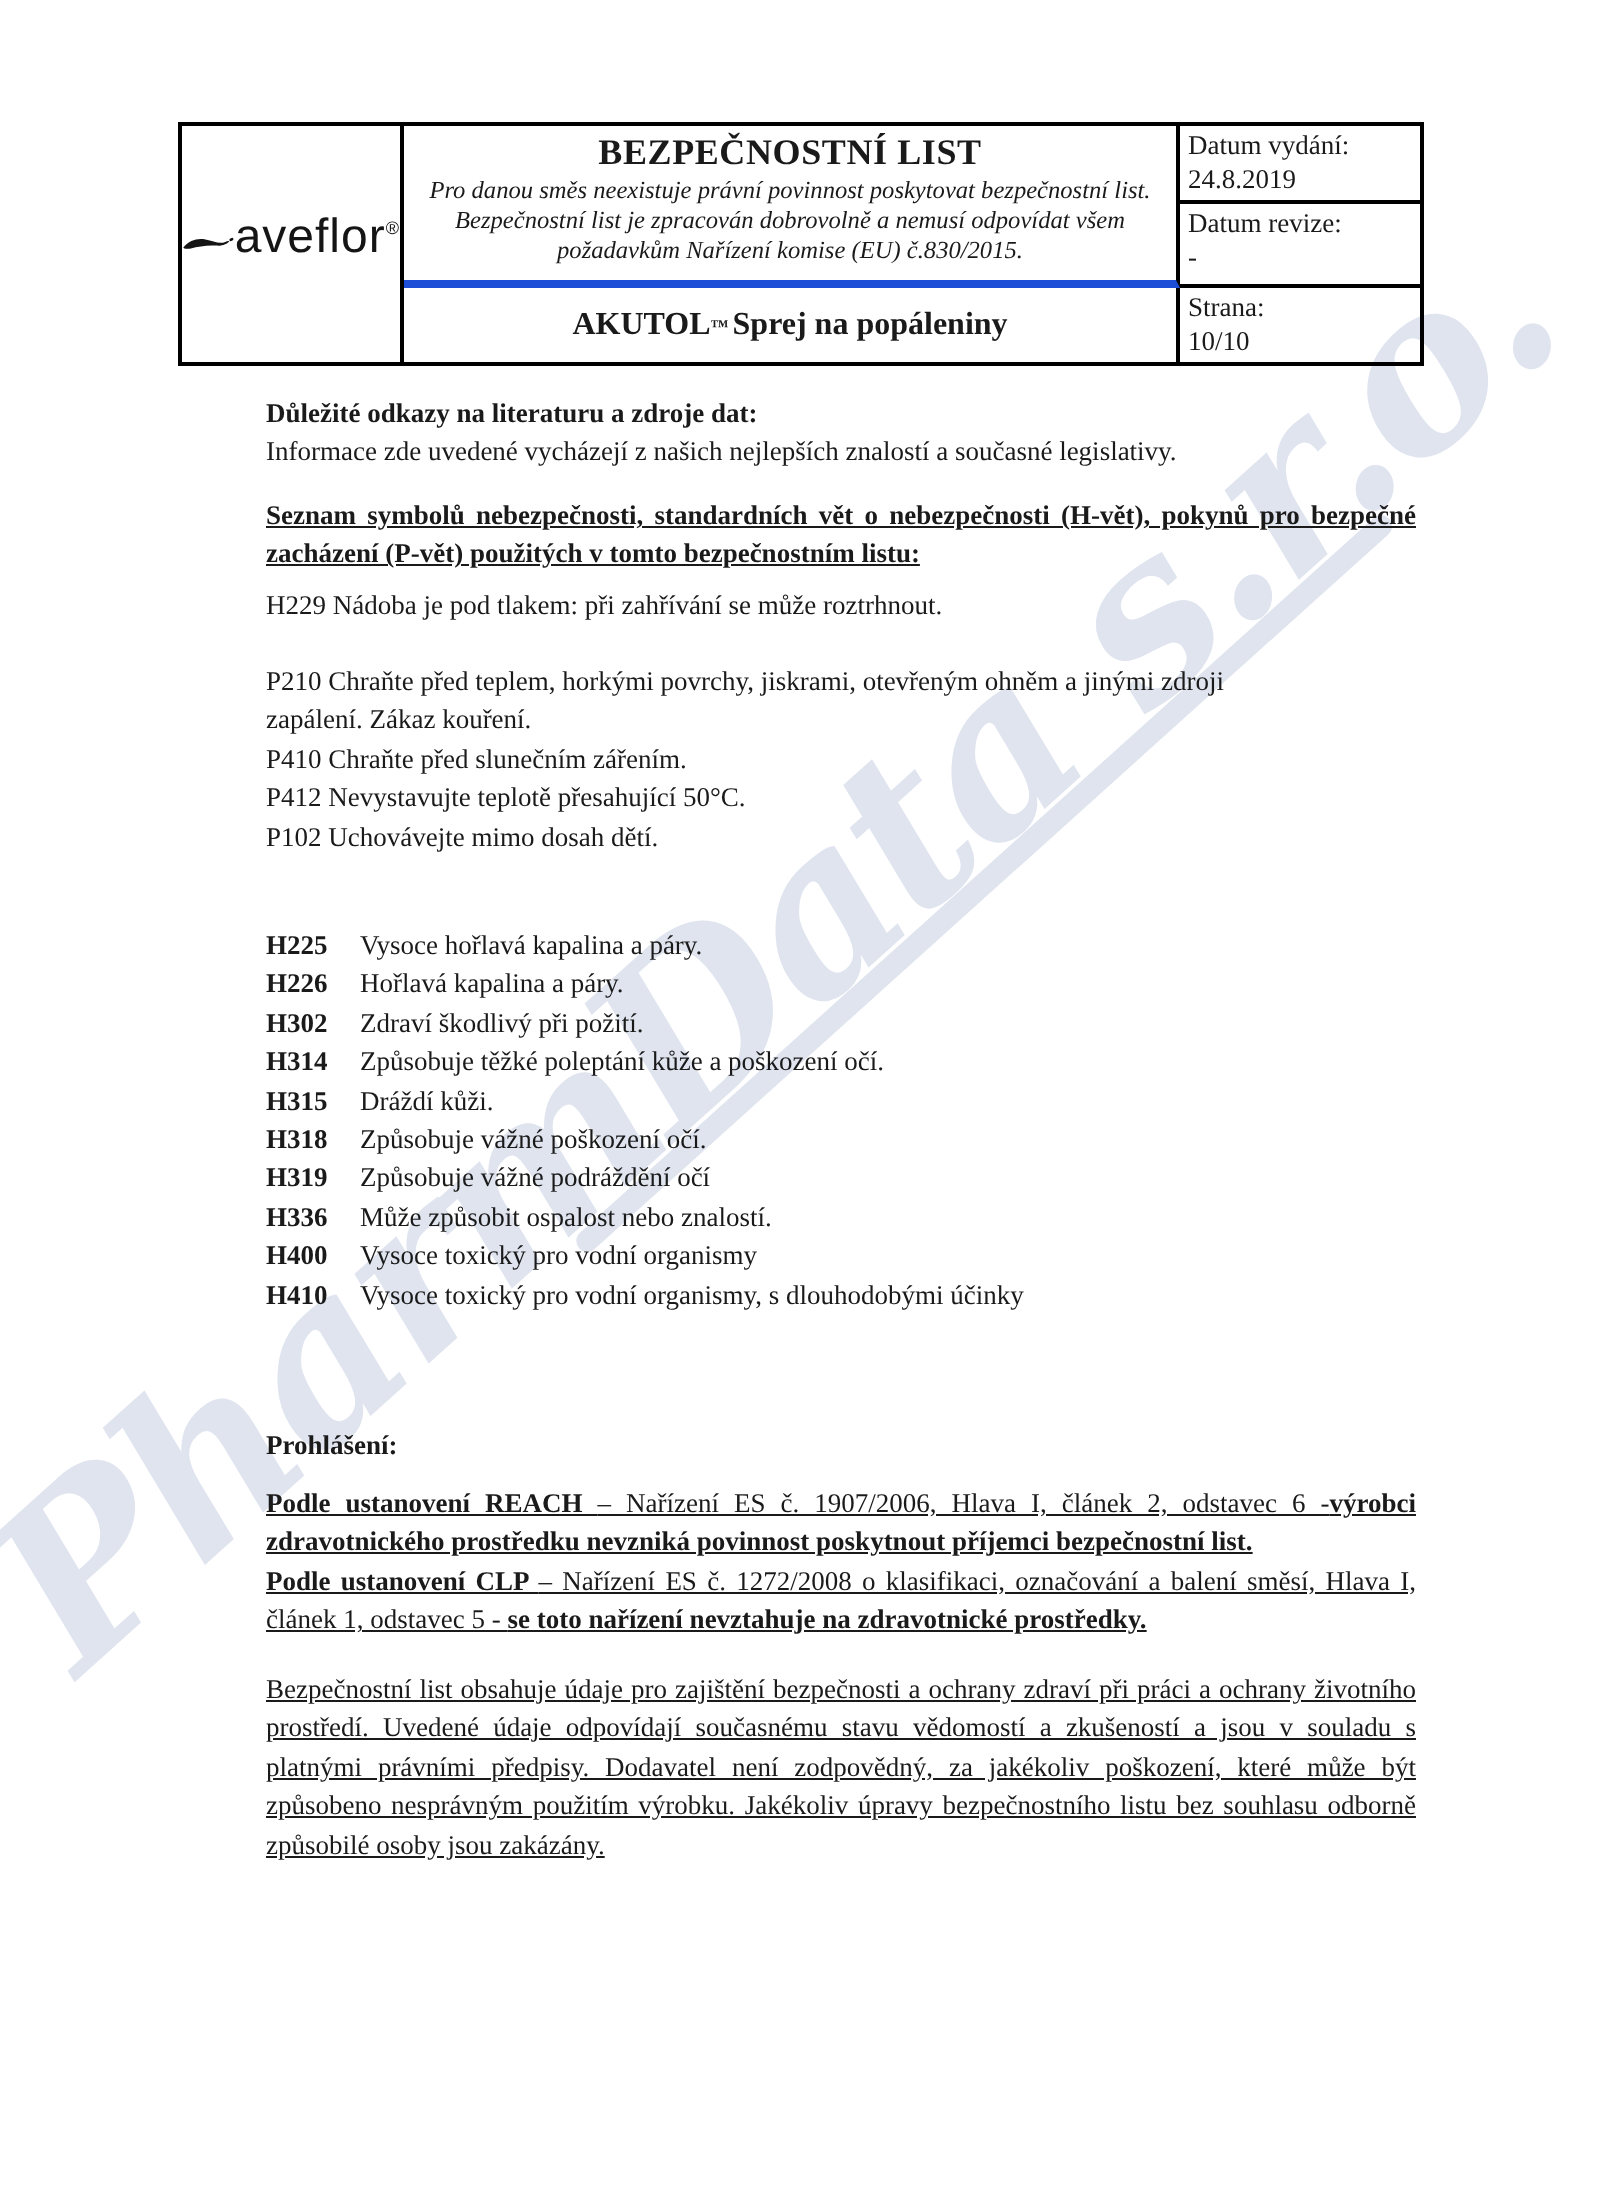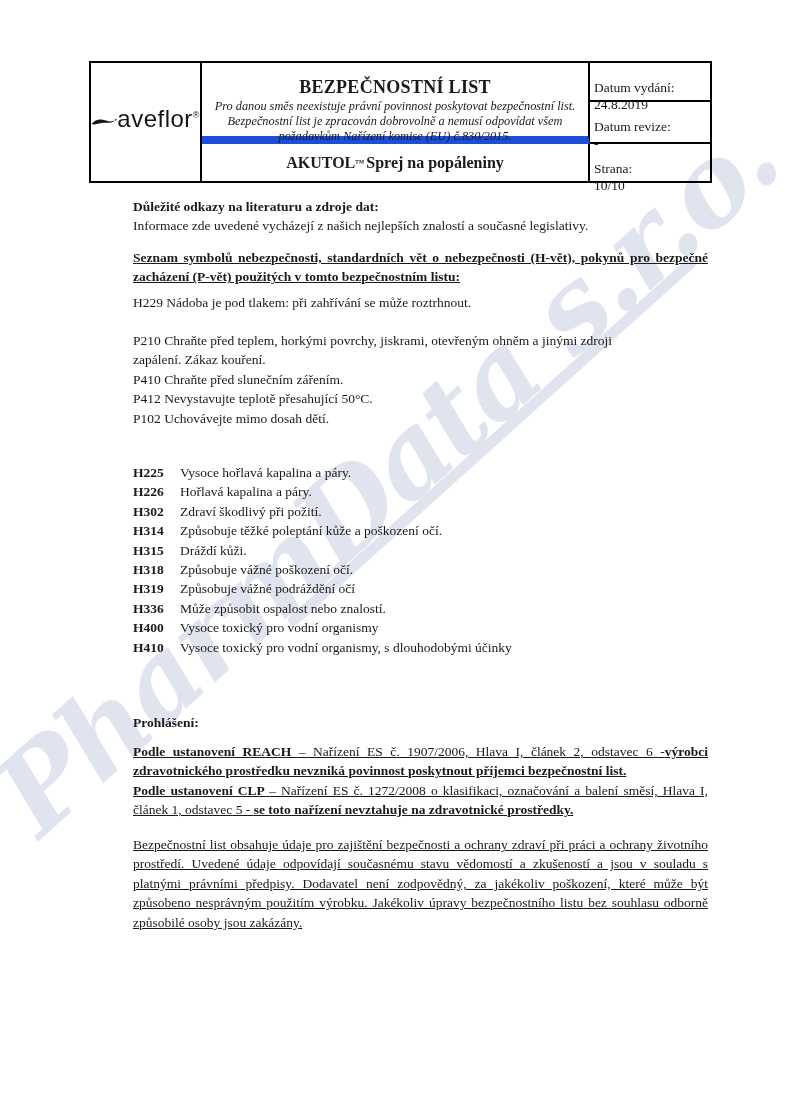--- a/index.html
+++ b/index.html
@@ -63,43 +63,43 @@
   }
   .logo-word {
     font-family: "Liberation Sans", sans-serif;
     font-size: 24px; letter-spacing: 0.5px;
     color: #151515; line-height: 1; margin-top: -6px;
   }
   .logo-word sup { font-size: 9px; }
   .cell-title {
     grid-column: 2; grid-row: 1 / 3;
     border-right: 2px solid #000;
-    border-bottom: 8px solid #1d4ed8;
+    border-bottom: 4px solid #1d4ed8;
     text-align: center;
-    padding: 14px 4px 0 4px;
+    padding: 3px 4px 0 4px;
   }
   .doc-title { font-size: 18px; font-weight: bold; letter-spacing: 0.3px; }
   .doc-note {
     font-style: italic;
     font-size: 12.3px;
     line-height: 14.8px;
     margin-top: 1px;
   }
   .cell-product {
     grid-column: 2; grid-row: 3;
     border-right: 2px solid #000;
     display: flex; align-items: center; justify-content: center;
     font-size: 16px; font-weight: bold;
   }
   .cell-product sup { font-size: 9px; margin-right: 2px; }
   .cell-date1 { grid-column: 3; grid-row: 1; border-bottom: 2px solid #000; }
   .cell-date2 { grid-column: 3; grid-row: 2; border-bottom: 2px solid #000; }
   .cell-page  { grid-column: 3; grid-row: 3; }
   .cell-date1, .cell-date2, .cell-page {
-    font-size: 13.5px; line-height: 17px; padding: 16px 4px;
+    font-size: 13.5px; line-height: 17px; padding: 1px 4px;
   }
 
   
   .blk {
     position: absolute;
     left: 133px;
     width: 575px;
     z-index: 1;
     font-size: 13.5px;
     line-height: 19.4px;

